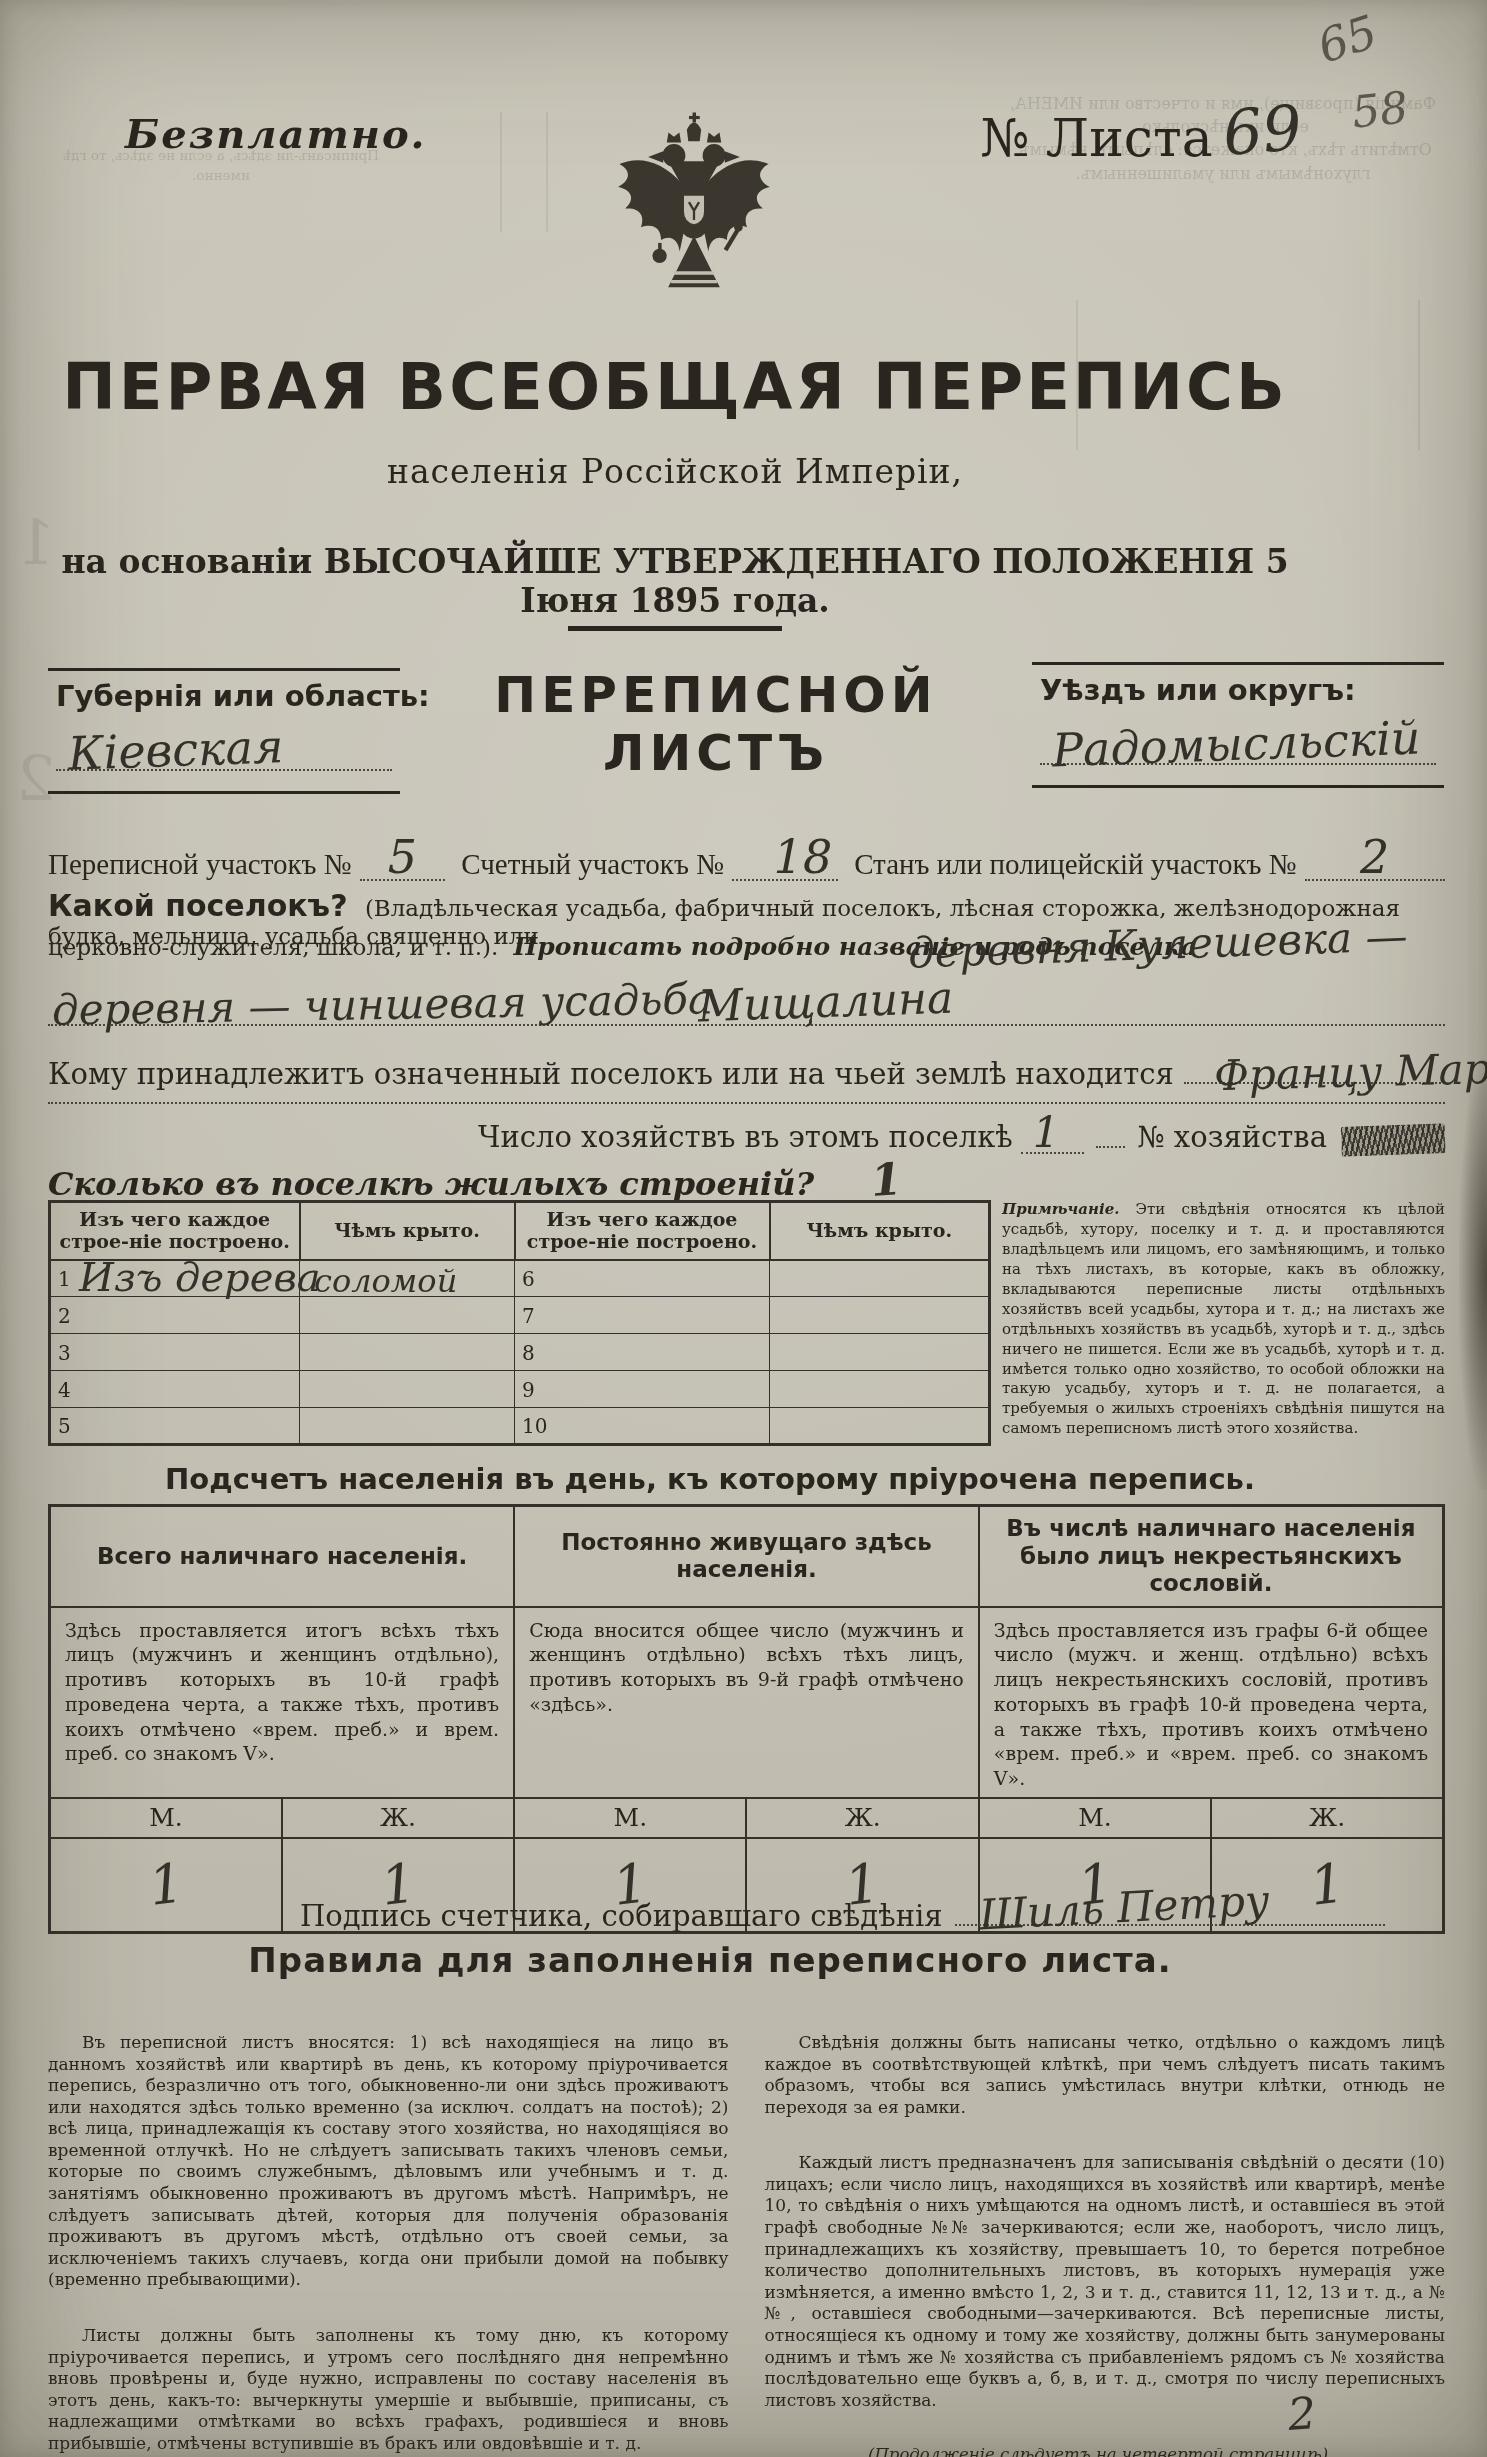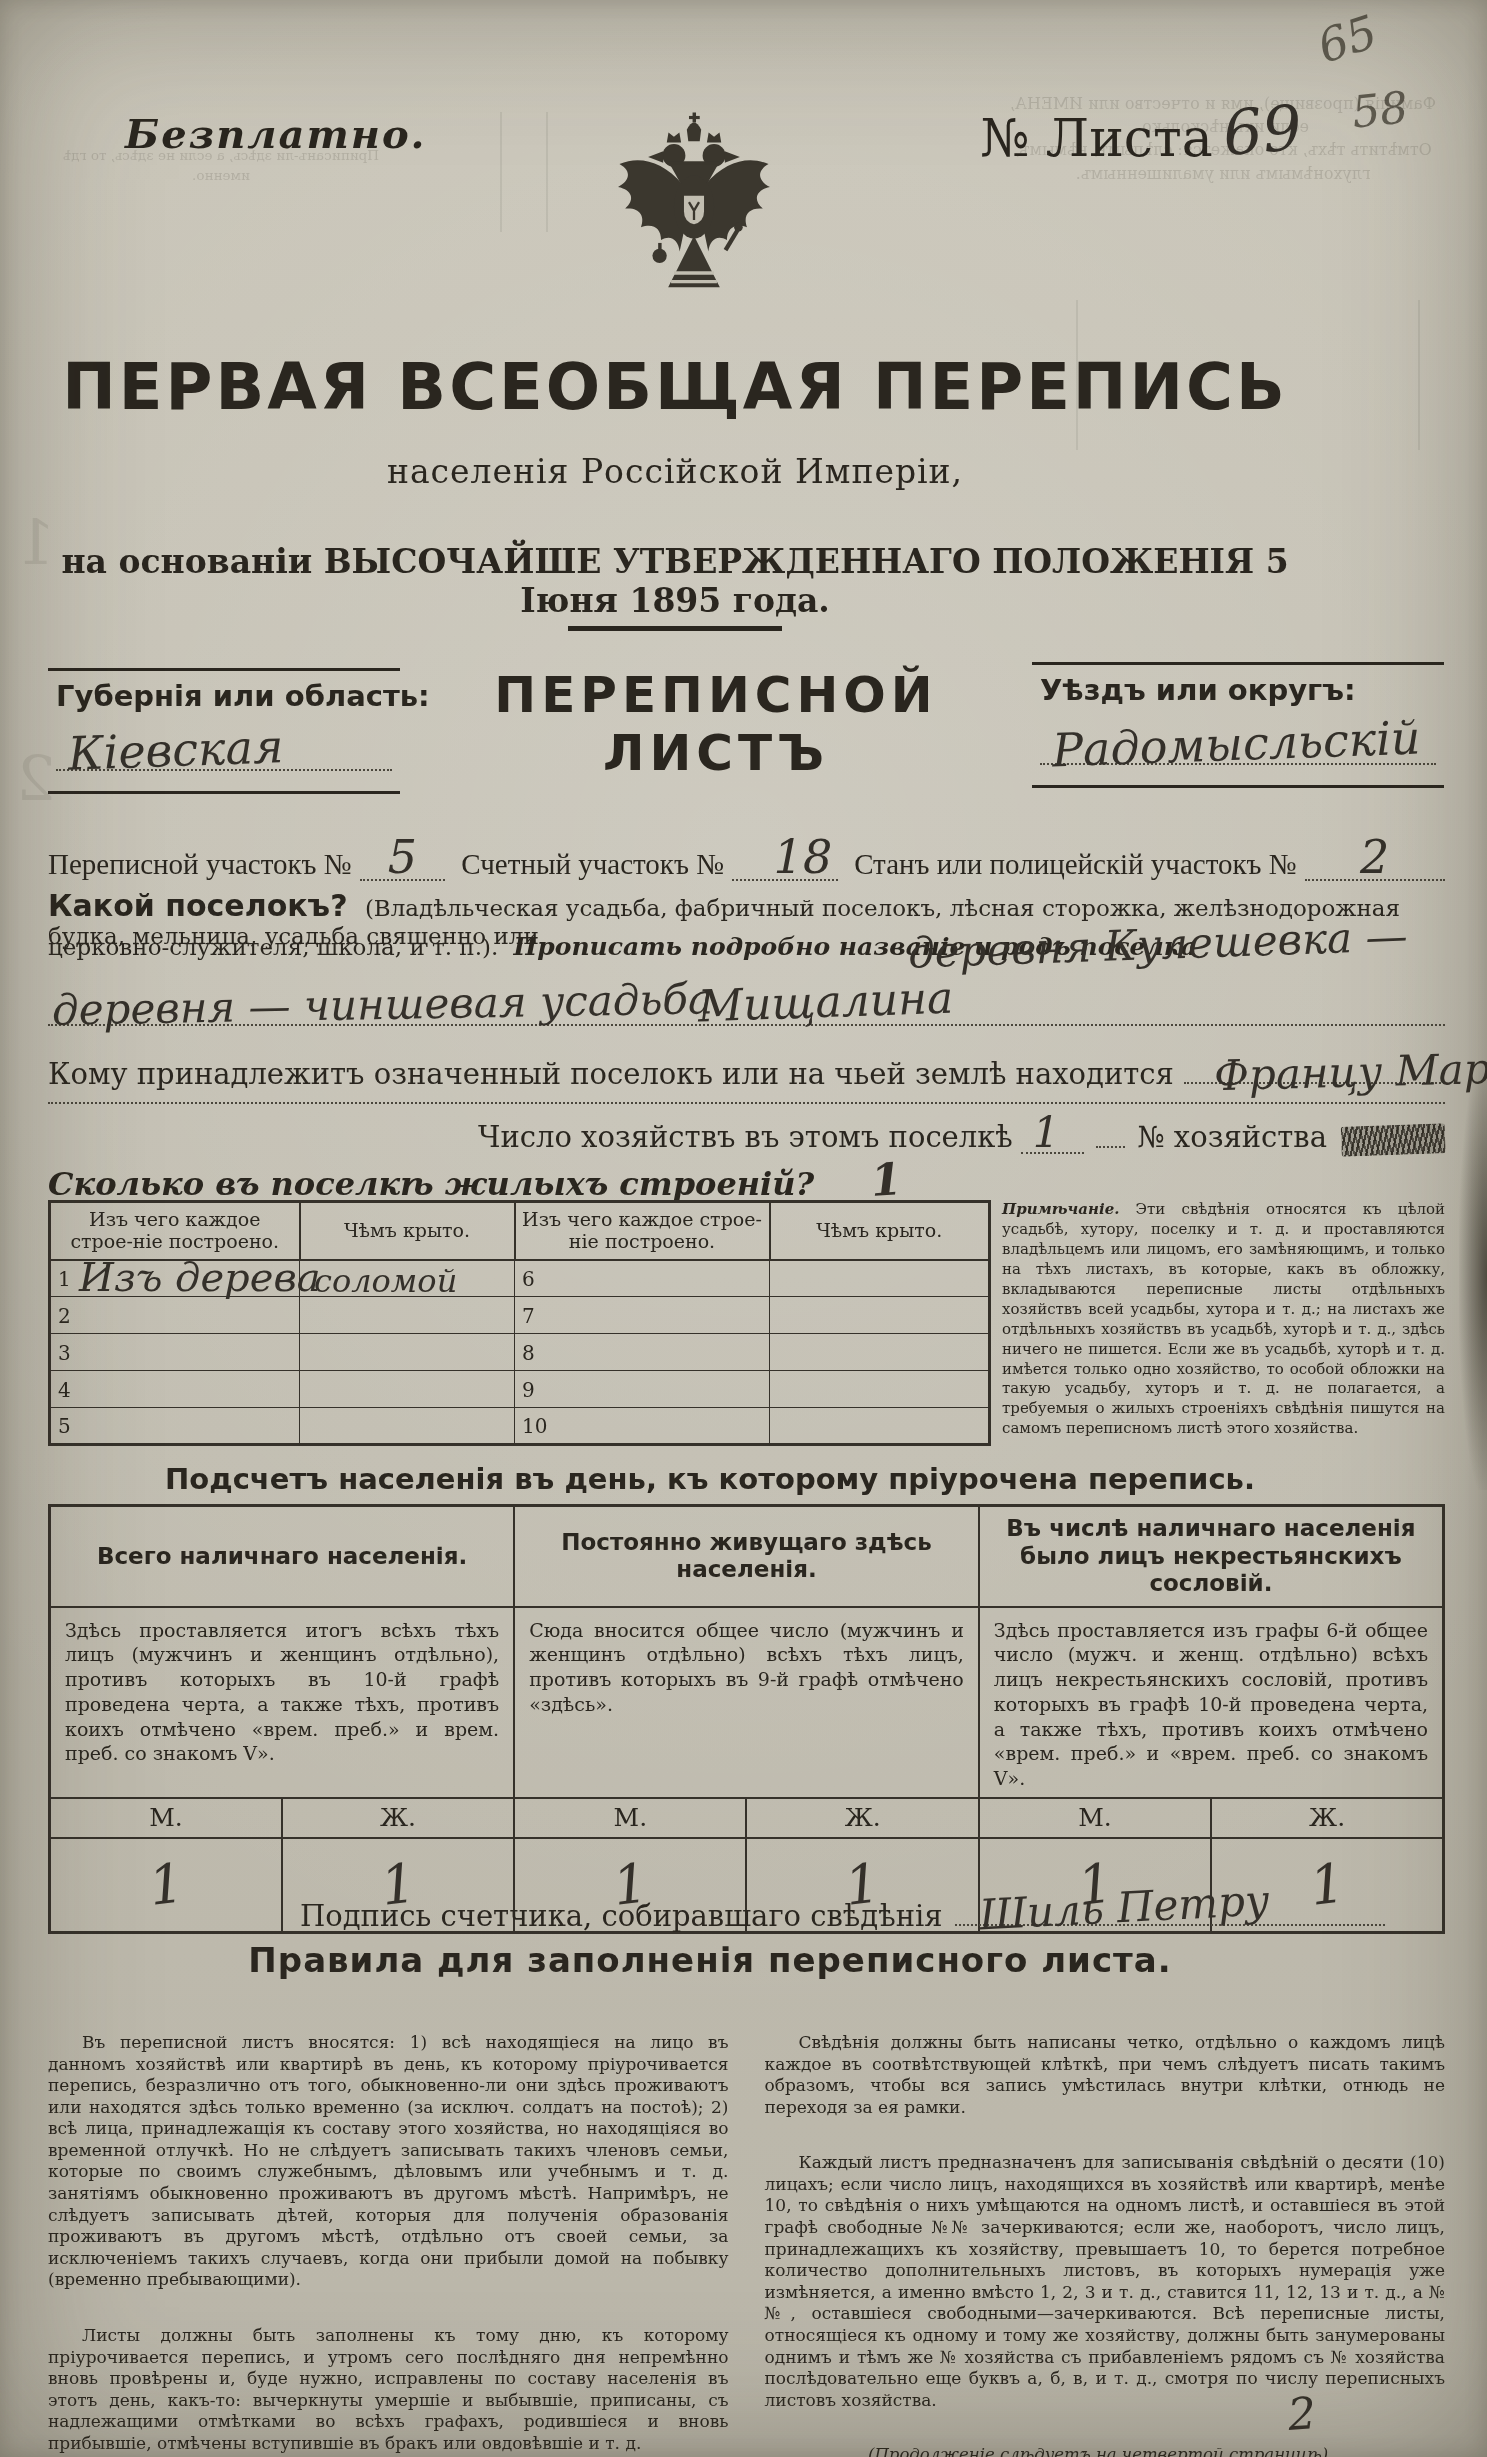--- a/index.html
+++ b/index.html
@@ -92,21 +92,21 @@
   .scribble { display:inline-block; width:104px; height:30px; margin-left:14px; align-self:center;
     transform:rotate(-2deg) translateY(6px); border-radius:3px;
     background:
       repeating-linear-gradient(105deg, rgba(40,36,28,0.85) 0 2px, rgba(40,36,28,0.18) 2px 5px),
       repeating-linear-gradient(75deg,  rgba(40,36,28,0.65) 0 2px, rgba(40,36,28,0.05) 2px 6px); }
 
   
   .bq { left:48px; top:1154px; font-size:32px; font-style:italic; font-weight:bold; }
   .bqa { font-size:44px; margin-left:46px; transform:rotate(-4deg); }
   .btable { position:absolute; left:48px; top:1200px; width:940px; border-collapse:collapse; table-layout:fixed; border:3px solid #35312a; }
-  .btable th { border:2px solid #35312a; font-weight:normal; font-size:19px; text-align:center; padding:6px 4px; line-height:1.15; }
+  .btable th { border:2px solid #35312a; font-weight:bold; font-size:19px; text-align:center; padding:6px 4px; line-height:1.15; }
   .btable td { border:1.5px solid #35312a; height:37px; position:relative; vertical-align:bottom; }
   .rno  { position:absolute; left:7px; bottom:5px; font-size:20px; font-style:normal; }
   .bmat { position:absolute; left:28px; bottom:-4px; font-size:40px; }
   .broof{ position:absolute; left:14px; bottom:-4px; font-size:32px; }
 
   .note { left:1002px; top:1200px; width:443px; font-size:15px; line-height:1.33; text-align:justify; }
   .notehead { font-weight:bold; font-style:italic; }
 
   
   .cttitle { left:10px; top:1462px; width:1400px; text-align:center; font-family:"DejaVu Sans",sans-serif; font-weight:bold; font-size:29px; }

